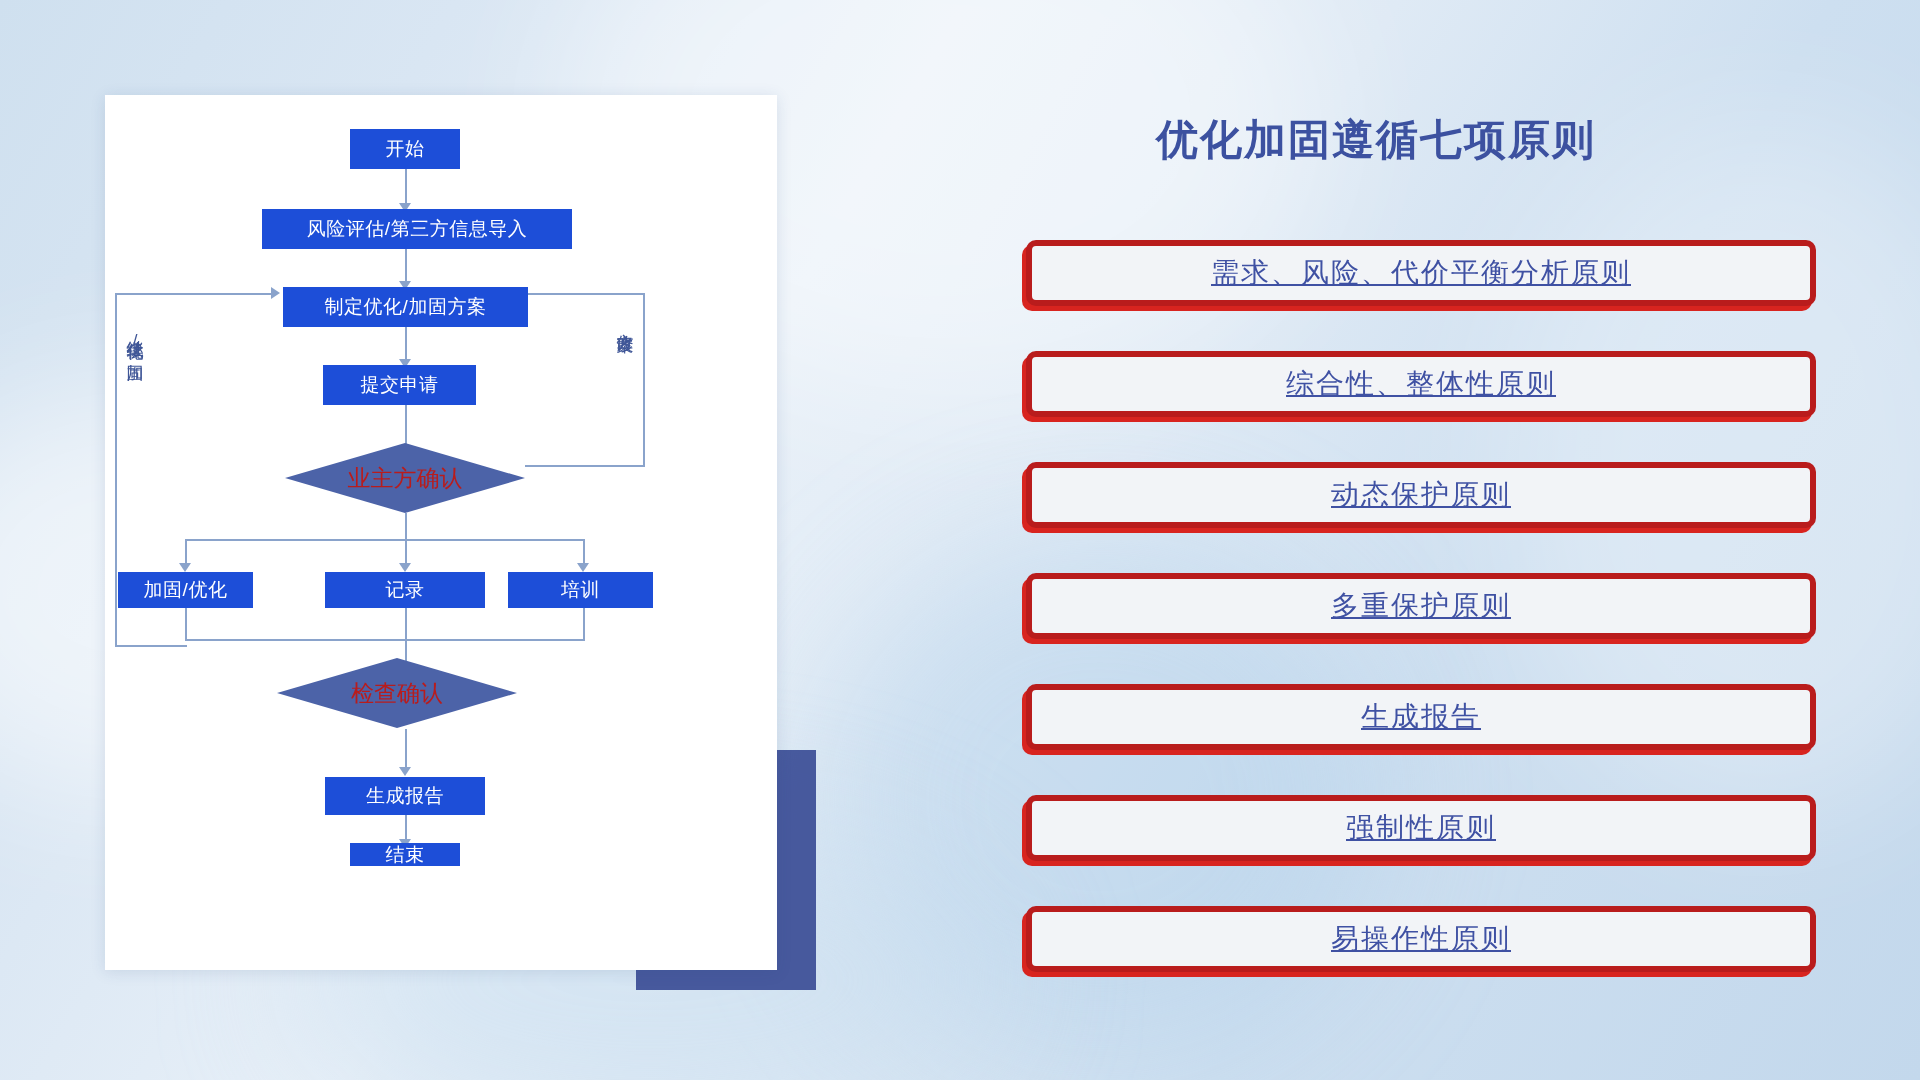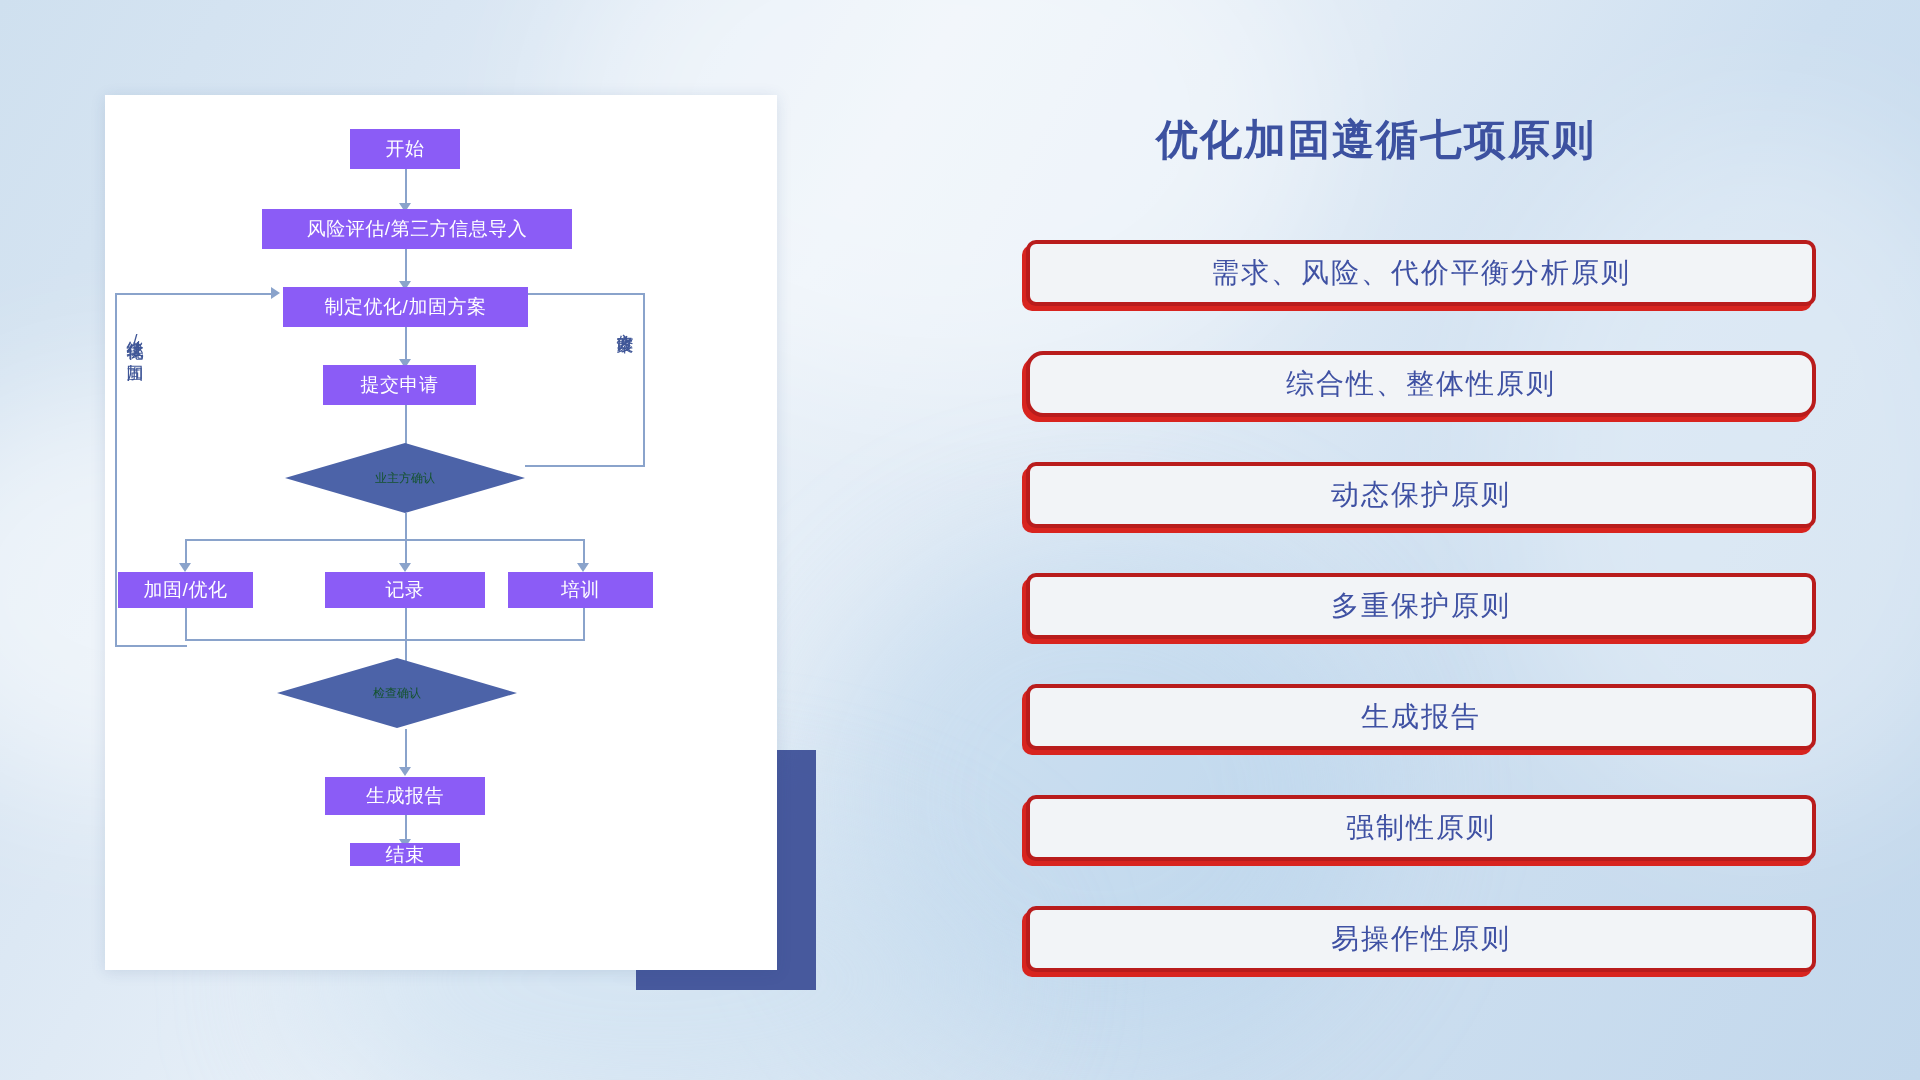--- a/index.html
+++ b/index.html
@@ -47,21 +47,21 @@
     left: 105px;
     top: 95px;
     width: 672px;
     height: 875px;
     background: #ffffff;
     box-shadow: 0 2px 14px rgba(40,70,120,0.13);
   }
 
   .node {
     position: absolute;
-    background: #8b5cf6;
+    background: #1d4ed8;
     color: #ffffff;
     font-size: 19px;
     display: flex;
     align-items: center;
     justify-content: center;
     letter-spacing: 0.5px;
     white-space: nowrap;
   }
   .diamond-wrap {
     position: absolute;
@@ -69,22 +69,22 @@
   .diamond {
     position: absolute;
     inset: 0;
   }
   .diamond-label {
     position: absolute;
     inset: 0;
     display: flex;
     align-items: center;
     justify-content: center;
-    color: #14532d;
-    font-size: 12px;
+    color: #b91c1c;
+    font-size: 23px;
     white-space: nowrap;
   }
   .line {
     position: absolute;
     background: #8aa3cb;
   }
   .vline { width: 1.6px; }
   .hline { height: 1.6px; }
   .arrow-down {
     position: absolute;
@@ -128,29 +128,30 @@
     color: #3c51a0;
     letter-spacing: 2px;
   }
   .pill {
     position: absolute;
     left: 1026px;
     width: 790px;
     height: 66px;
     border-radius: 10px;
     background: #f2f4f7;
-    border: 4px solid #b91c1c;
+    border: 6px solid #b91c1c;
     box-shadow: -4px 5px 0 0 #d8241f;
     display: flex;
     align-items: center;
     justify-content: center;
     color: #3f51a3;
     font-size: 28px;
     letter-spacing: 2px;
     box-sizing: border-box;
+    text-decoration: underline;
   }
 </style>
 </head>
 <body>
 
 <div class="bg-bloom bloom-1"></div>
 <div class="bg-bloom bloom-2"></div>
 <div class="bg-bloom bloom-3"></div>
 <div class="bg-bloom bloom-4"></div>
 <div class="bg-bloom bloom-5"></div>
@@ -234,20 +235,20 @@
 
     <div class="node" style="left:245px; top:748px; width:110px; height:23px;">结束</div>
 
     <div class="side-label" style="left:20px; top:232px; height:150px;">继续优化/加固</div>
     <div class="side-label" style="left:510px; top:225px; height:110px;">方案修改</div>
   </div>
 
   <div class="right-title">优化加固遵循七项原则</div>
 
   <div class="pill" style="top:240px;">需求、风险、代价平衡分析原则</div>
-  <div class="pill" style="top:351px;border-radius:17px;">综合性、整体性原则</div>
+  <div class="pill" style="top:351px;">综合性、整体性原则</div>
   <div class="pill" style="top:573px;">多重保护原则</div>
   <div class="pill" style="top:462px;">动态保护原则</div>
   <div class="pill" style="top:684px;">生成报告</div>
   <div class="pill" style="top:795px;">强制性原则</div>
   <div class="pill" style="top:906px;">易操作性原则</div>
 
 </div>
 
 </body></html>

